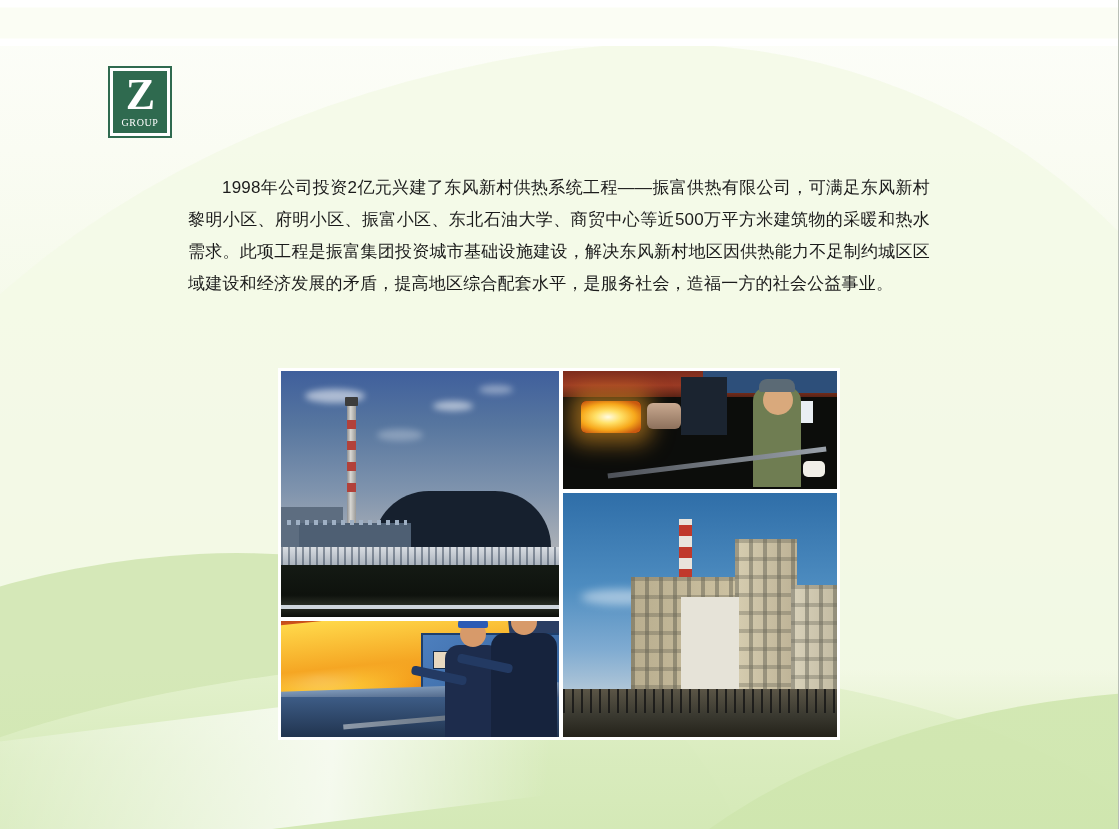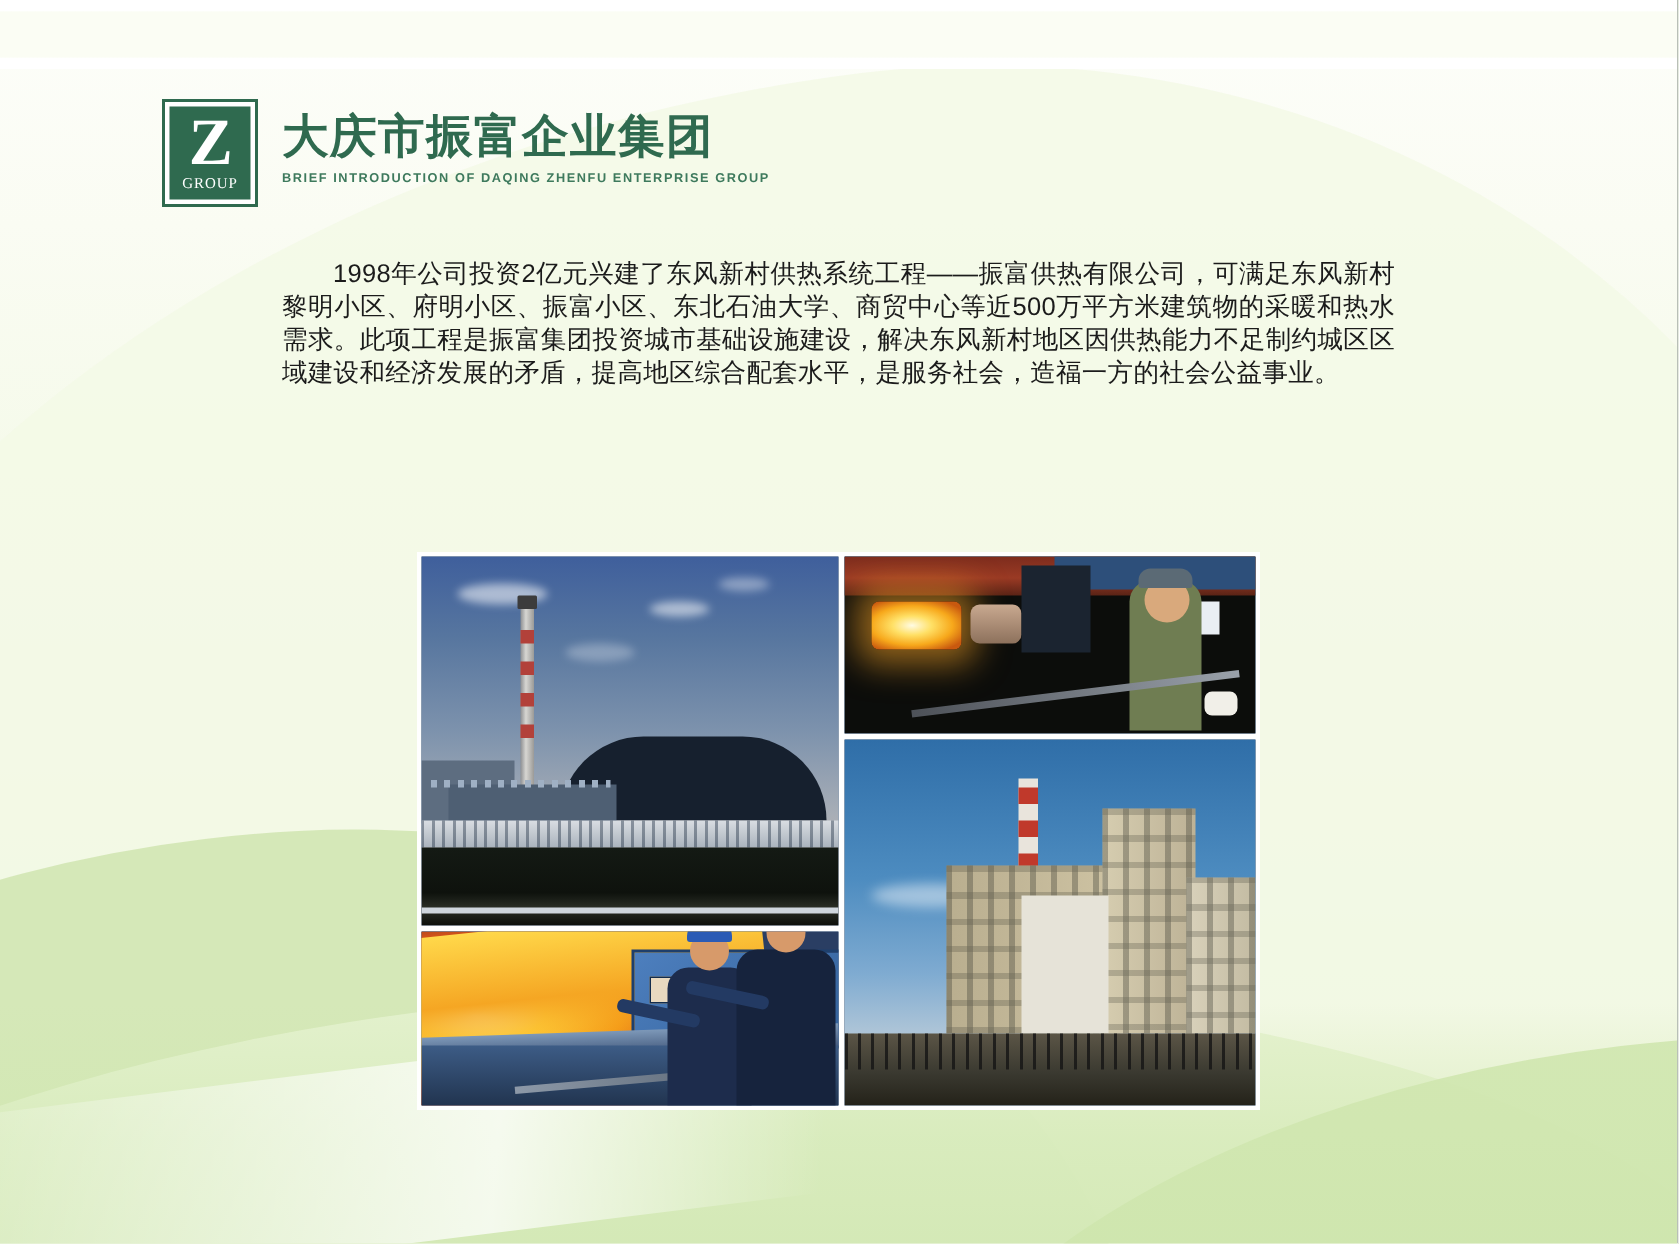--- a/index.html
+++ b/index.html
@@ -199,21 +199,21 @@
   }
 
   
   .body-copy {
     position: absolute;
     left: 188px;
     top: 172px;
     width: 742px;
     color: #1b1b1b;
     font-size: 17px;
-    line-height: 22px;
+    line-height: 32px;
     text-align: justify;
     text-indent: 2em;
     letter-spacing: .2px;
   }
 
   
   .collage {
     position: absolute;
     left: 278px;
     top: 368px;
@@ -510,24 +510,20 @@
   <div class="bg-topband"></div>
 
   <div class="content">
 
     <div class="brand">
       <div class="logo-mark">
         <div class="logo-inner">
           <span class="logo-z">Z</span>
           <span class="logo-abbr">GROUP</span>
         </div>
-      </div>
-      <div class="brand-text">
-        <div class="brand-cn">大庆市振富企业集团</div>
-        <div class="brand-en">BRIEF INTRODUCTION OF DAQING ZHENFU ENTERPRISE GROUP</div>
       </div>
     </div>
 
     <div class="body-copy">1998年公司投资2亿元兴建了东风新村供热系统工程——振富供热有限公司，可满足东风新村黎明小区、府明小区、振富小区、东北石油大学、商贸中心等近500万平方米建筑物的采暖和热水需求。此项工程是振富集团投资城市基础设施建设，解决东风新村地区因供热能力不足制约城区区域建设和经济发展的矛盾，提高地区综合配套水平，是服务社会，造福一方的社会公益事业。</div>
 
     <div class="collage">
 
       <div class="col-left">
 
         <div class="photo ph-plant">

